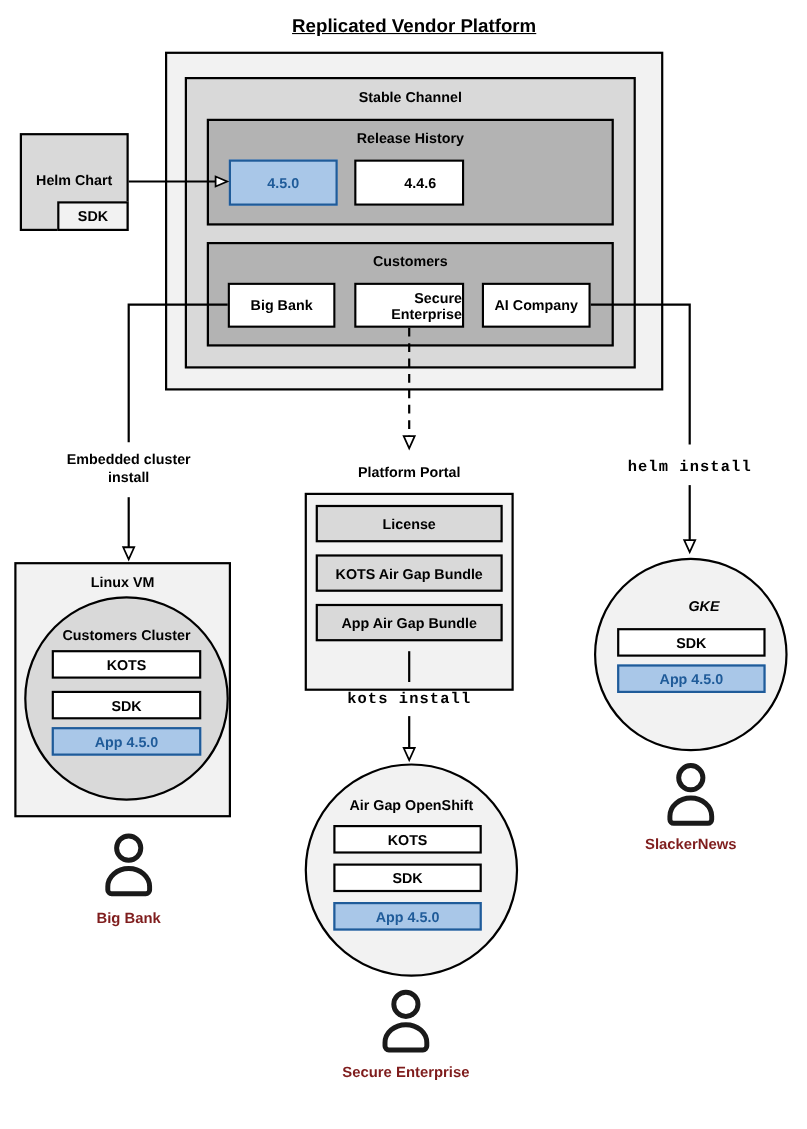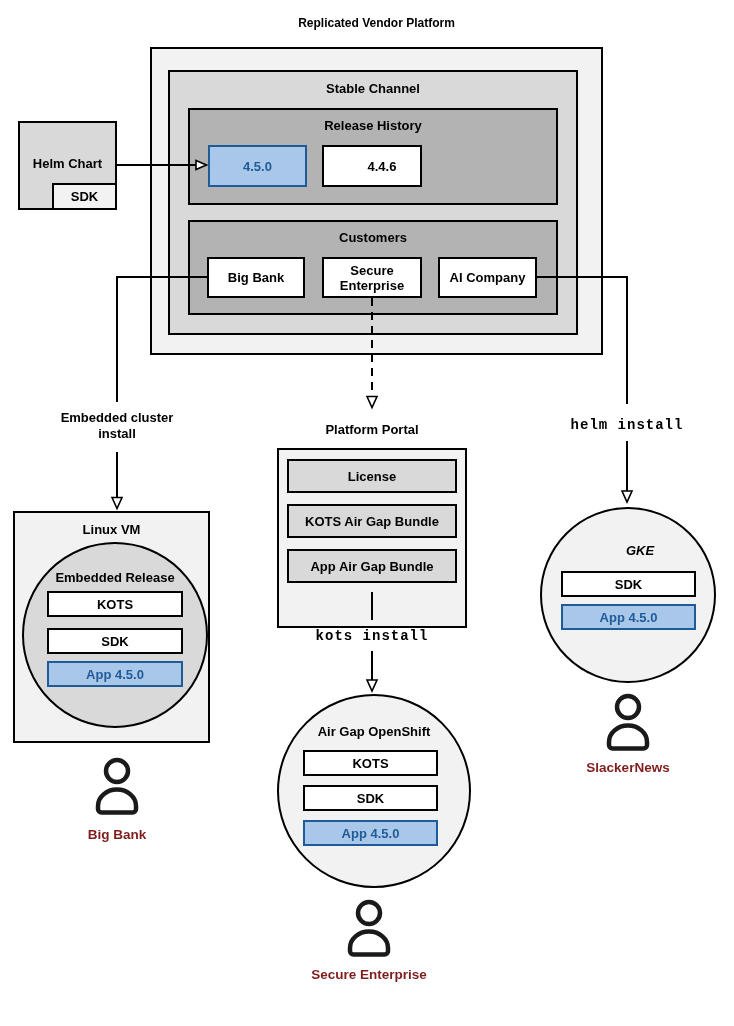--- a/index.html
+++ b/index.html
@@ -14,37 +14,37 @@
   html,body{margin:0;padding:0;background:#fff;}
   #canvas{
     position:relative;width:734px;height:1026px;background:#fff;
     font-family:"Liberation Sans",sans-serif;overflow:hidden;
   }
   .abs{position:absolute;box-sizing:border-box;}
   .box{border:2px solid var(--line);}
   .ttl{font-weight:bold;font-size:13px;color:#000;text-align:center;line-height:15px;}
   .node{
     border:2px solid var(--line);background:#fff;display:flex;align-items:center;justify-content:center;
-    font-weight:bold;font-size:13px;line-height:15px;text-align:center;color:#000;
+    font-weight:bold;font-size:13px;line-height:15px;text-align:right;color:#000;
   }
   .node.blue{background:var(--accent-fill);border-color:var(--accent-border);color:var(--accent-text);}
   .bundle{background:var(--gray-mid);}
   .circle{border-radius:50%;}
   .edge-label{font-weight:bold;font-size:13px;line-height:16px;text-align:center;color:#000;}
   .mono{font-family:"Liberation Mono",monospace;font-size:14px;letter-spacing:1px;}
   .user-label{font-weight:bold;font-size:13.5px;line-height:16px;text-align:center;color:#7f1d1d;}
   svg.overlay{position:absolute;left:0;top:0;z-index:6;pointer-events:none;}
   .person{position:absolute;z-index:4;}
 </style>
 </head>
 <body>
 
 <div id="canvas">
 
-  <div class="abs ttl" style="left:150px;top:16px;width:453px;font-size:12px;">Replicated Vendor Platform</div>
+  <div class="abs ttl" style="left:150px;top:16px;width:453px;font-size:17px;text-decoration:underline;">Replicated Vendor Platform</div>
 
   <div class="abs box" style="left:150px;top:47px;width:453px;height:308px;background:var(--gray-light);z-index:1;">
 
     <div class="abs box" style="left:16px;top:21px;width:410px;height:265px;background:var(--gray-mid);">
       <div class="abs ttl" style="left:0;top:9px;width:100%;">Stable Channel</div>
 
       <div class="abs box" style="left:18px;top:36px;width:370px;height:97px;background:var(--gray-dark);">
         <div class="abs ttl" style="left:0;top:8px;width:100%;">Release History</div>
         <div class="abs node blue" style="left:18px;top:35px;width:99px;height:42px;">4.5.0</div>
         <div class="abs node" style="left:132px;top:35px;width:100px;height:42px;padding-left:20px;">4.4.6</div>
@@ -65,21 +65,21 @@
   </div>
 
   <div class="abs edge-label" style="left:47px;top:410px;width:140px;">Embedded cluster install</div>
   <div class="abs ttl" style="left:297px;top:422px;width:150px;">Platform Portal</div>
   <div class="abs edge-label mono" style="left:297px;top:628px;width:150px;">kots install</div>
   <div class="abs edge-label mono" style="left:552px;top:417px;width:150px;">helm install</div>
 
   <div class="abs box" style="left:13px;top:511px;width:197px;height:232px;background:var(--gray-light);z-index:2;">
     <div class="abs ttl" style="left:0;top:9px;width:100%;">Linux VM</div>
     <div class="abs box circle" style="left:7px;top:29px;width:186px;height:186px;background:var(--gray-mid);">
-      <div class="abs ttl" style="left:0;top:26px;width:100%;">Embedded Release</div>
+      <div class="abs ttl" style="left:0;top:26px;width:100%;">Customers Cluster</div>
       <div class="abs node" style="left:23px;top:47px;width:136px;height:26px;">KOTS</div>
       <div class="abs node" style="left:23px;top:84px;width:136px;height:26px;">SDK</div>
       <div class="abs node blue" style="left:23px;top:117px;width:136px;height:26px;">App 4.5.0</div>
     </div>
   </div>
 
   <div class="abs box" style="left:277px;top:448px;width:190px;height:180px;background:var(--gray-light);z-index:2;">
     <div class="abs node bundle" style="left:8px;top:9px;width:170px;height:34px;">License</div>
     <div class="abs node bundle" style="left:8px;top:99px;width:170px;height:34px;">App Air Gap Bundle</div>
     <div class="abs node bundle" style="left:8px;top:54px;width:170px;height:34px;">KOTS Air Gap Bundle</div>

